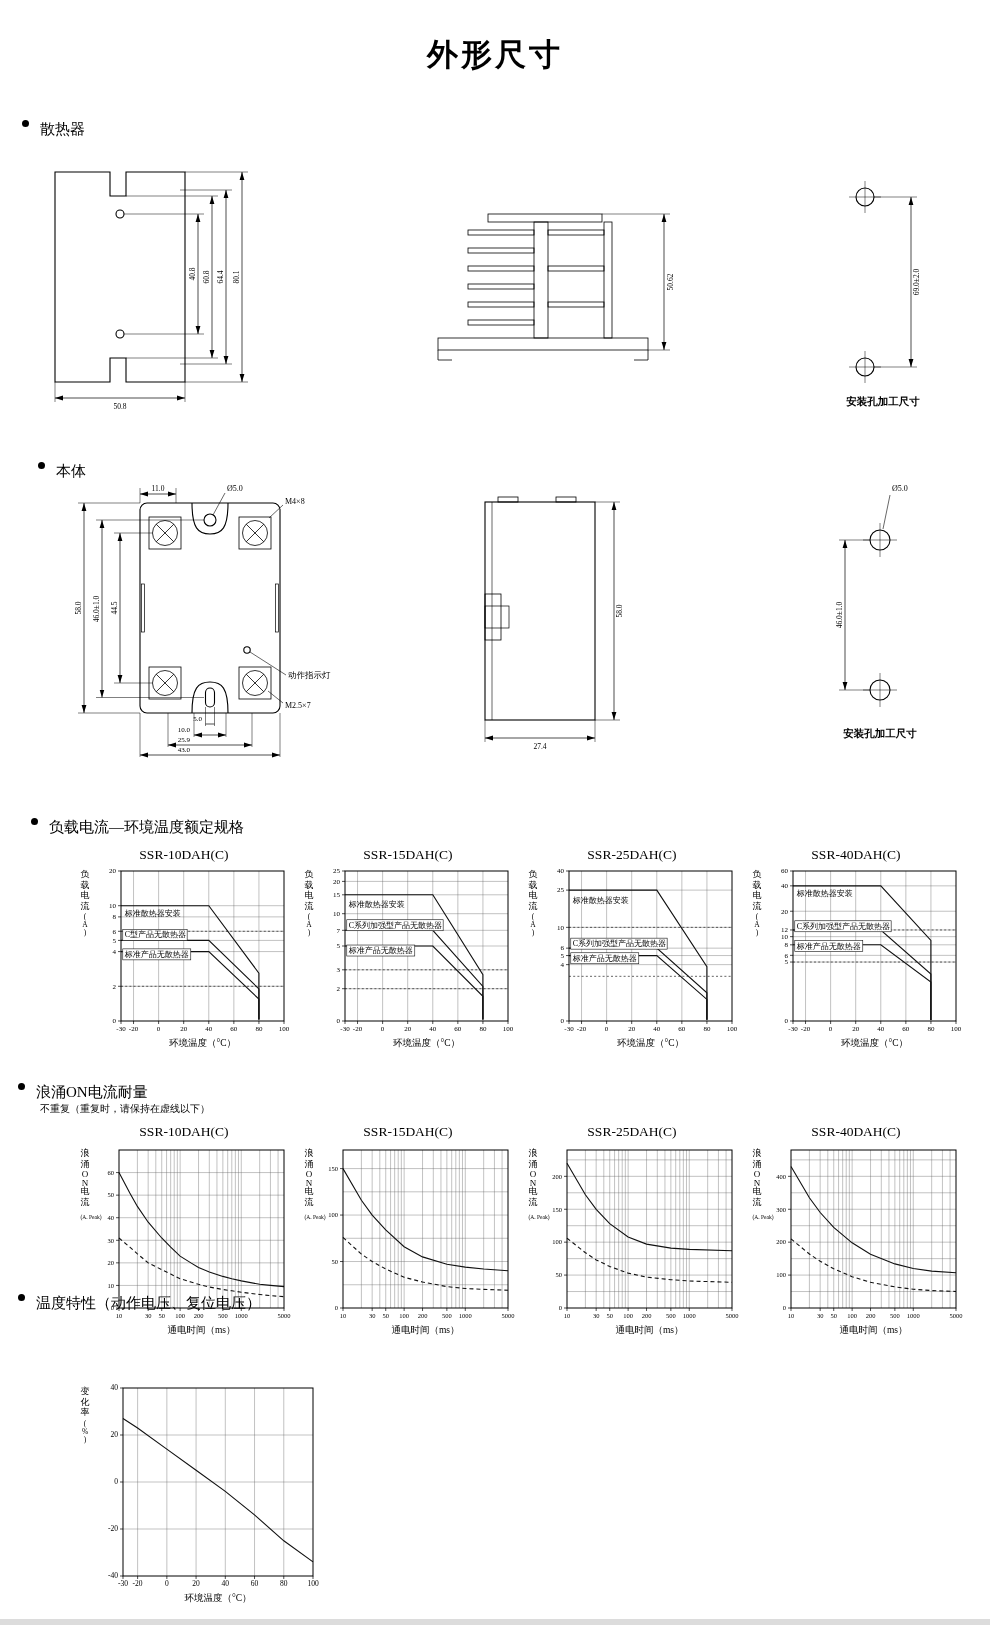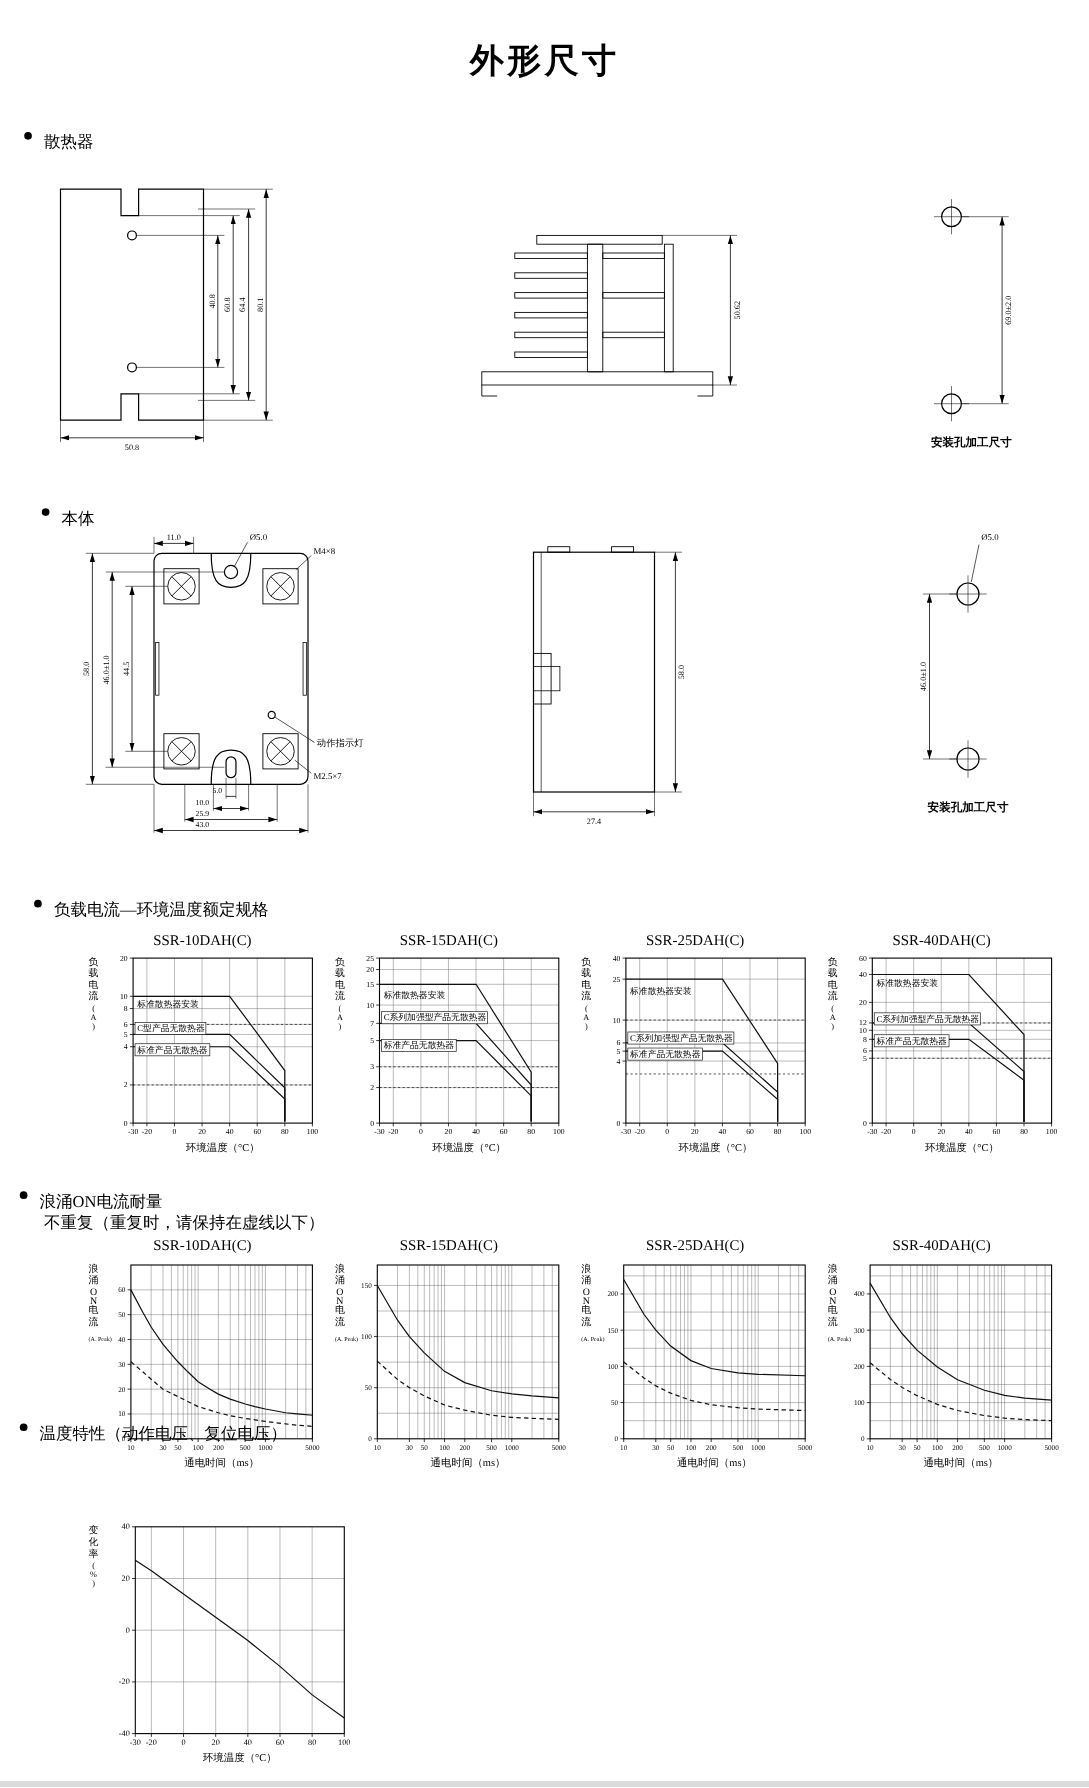--- a/index.html
+++ b/index.html
@@ -3,21 +3,21 @@
 <meta charset="utf-8">
 <style>
   html,body{margin:0;padding:0;background:#fff;}
   .page{position:relative;width:990px;height:1625px;background:#fff;color:#000;
         font-family:"Liberation Serif","DejaVu Serif",serif;overflow:hidden;}
   .page-title{position:absolute;top:34px;left:0;width:100%;text-align:center;
         font-size:31px;font-weight:bold;letter-spacing:3px;
         font-family:"DejaVu Sans","Liberation Sans",sans-serif;}
   .sec-head{position:absolute;display:flex;align-items:flex-start;gap:11px;font-size:15px;}
   .sec-head .dot{width:7px;height:7px;border-radius:50%;background:#000;flex:0 0 auto;}
-  .note{position:absolute;font-size:15px;text-align:center;}
+  .note{position:absolute;font-size:10px;text-align:center;}
   svg.draw{position:absolute;}
   .s{stroke:#000;fill:none;stroke-width:1.1;}
   .s2{stroke:#000;fill:none;stroke-width:0.8;}
   .thin{stroke:#000;fill:none;stroke-width:0.5;}
   .dim{stroke:#000;fill:none;stroke-width:0.7;}
   .ldr{stroke:#000;fill:none;stroke-width:0.6;}
   .lbl{fill:#000;stroke:none;}
   .cap{font-size:10.5px;font-weight:bold;fill:#000;}
   svg text{font-family:"Liberation Serif","DejaVu Serif",serif;}
   .chart-row{position:absolute;display:flex;justify-content:space-between;}

